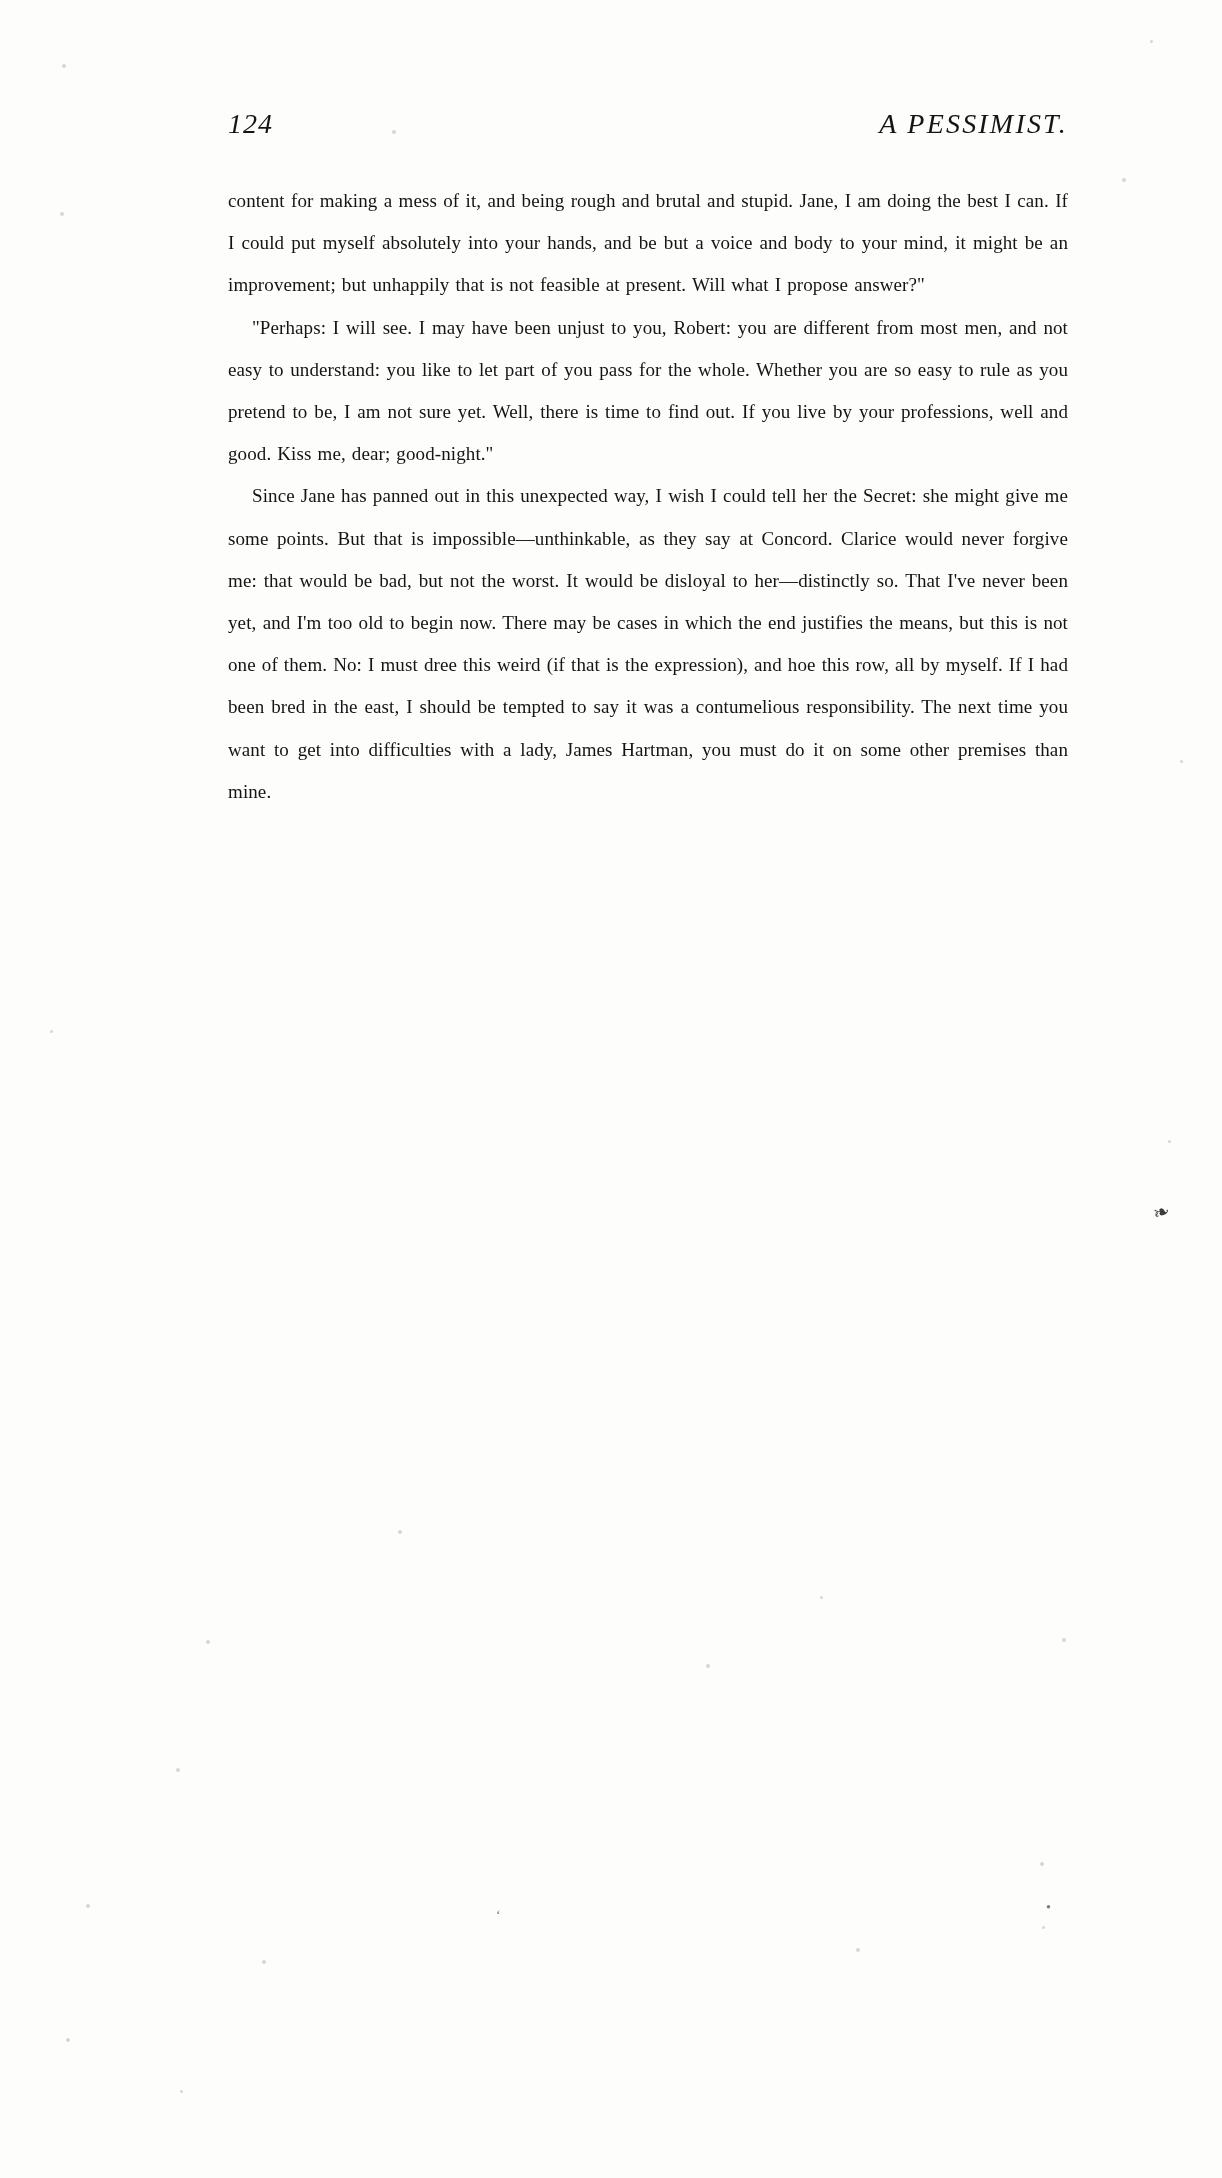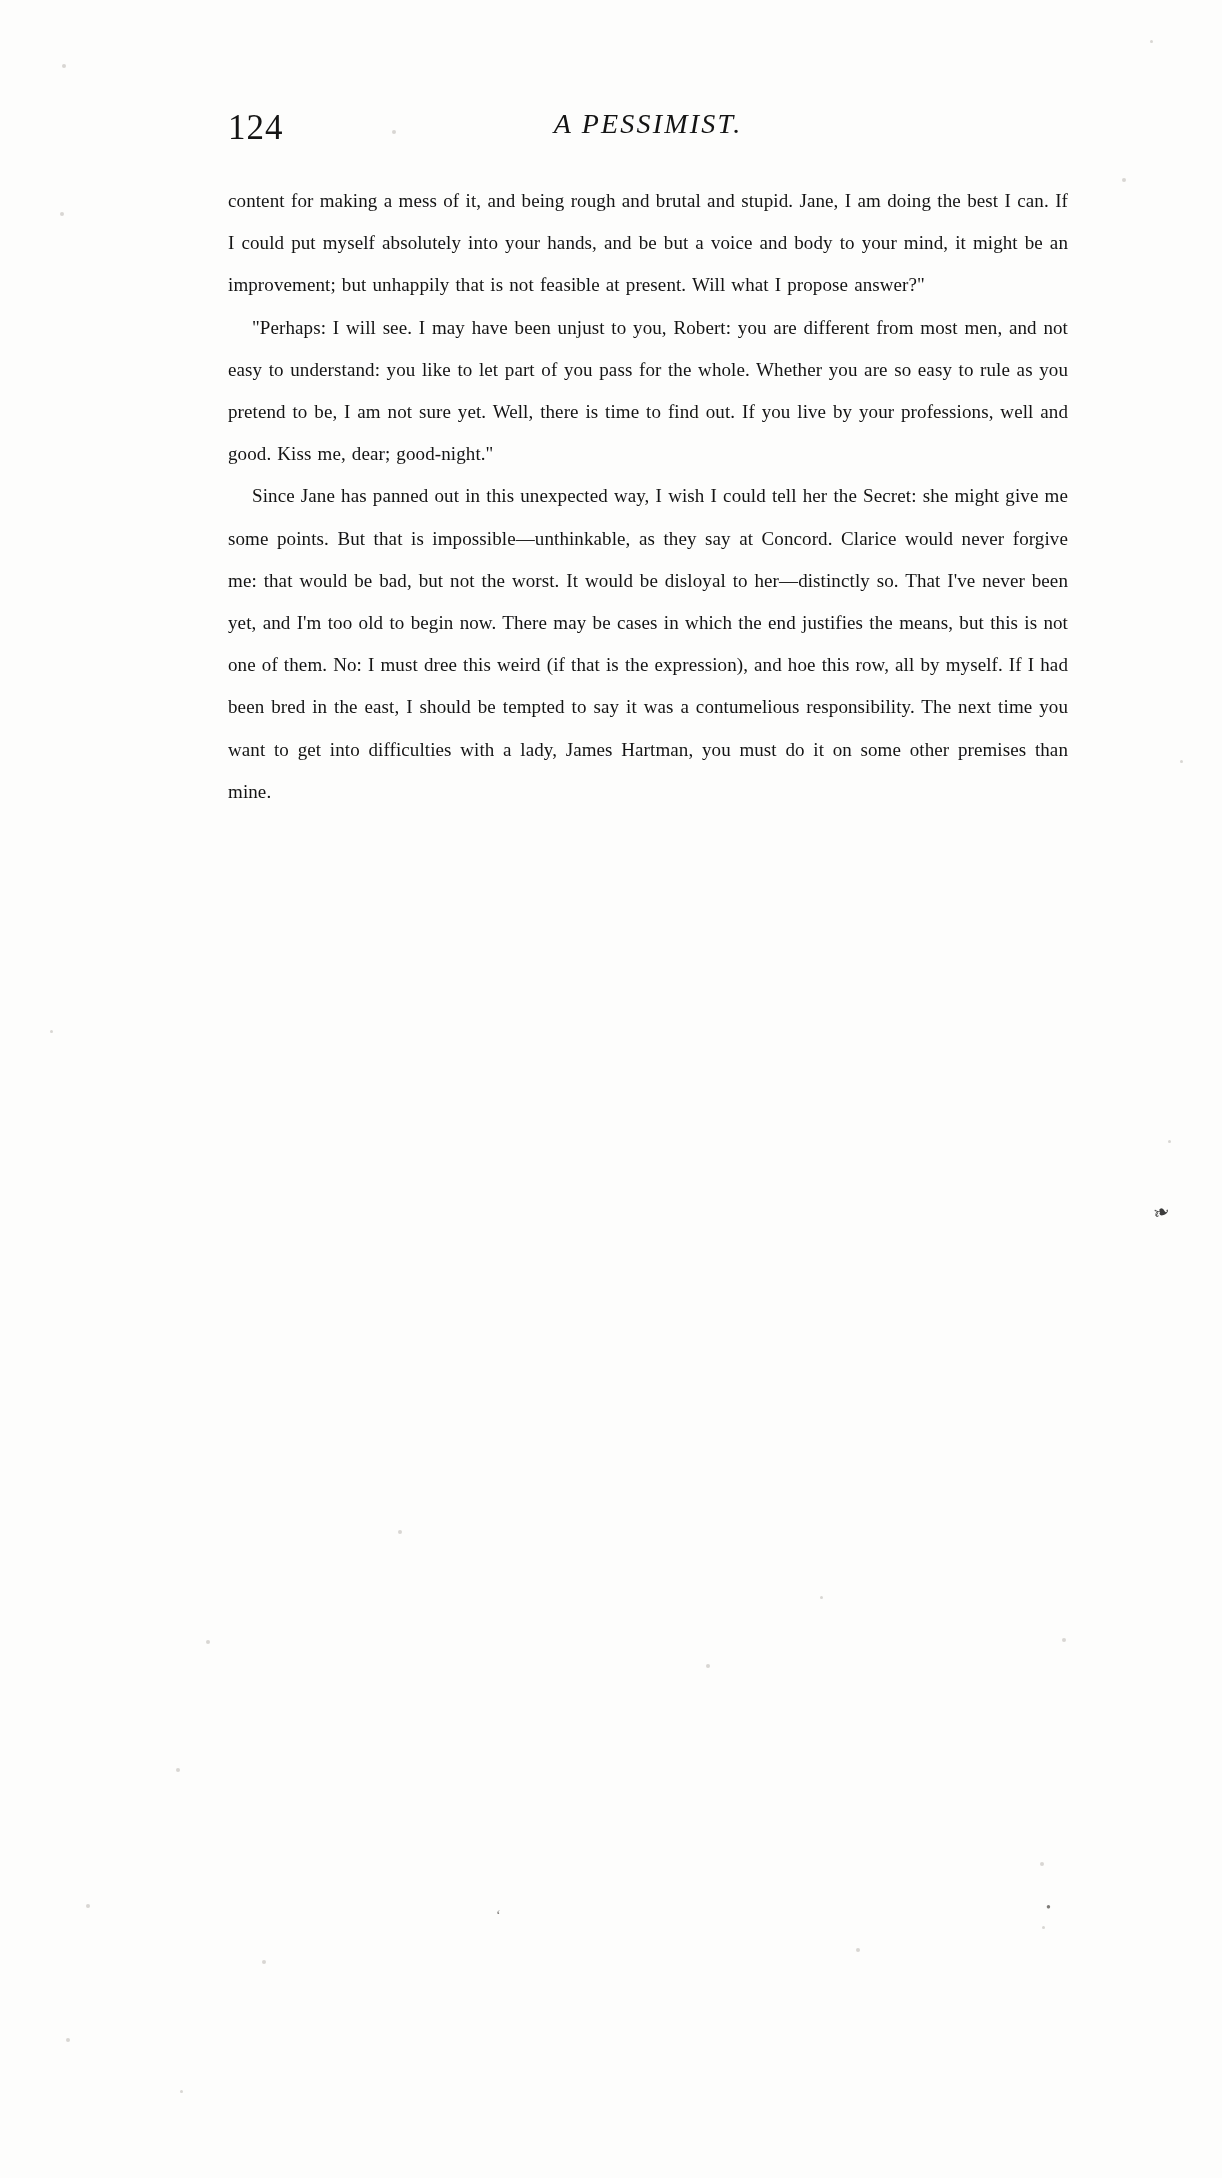--- a/index.html
+++ b/index.html
@@ -37,30 +37,31 @@
     position: absolute;
     left: 228px;
     top: 108px;
     width: 840px;
     height: 40px;
   }
   .folio {
     position: absolute;
     left: 0;
     top: 0;
-    font-size: 35px;
+    font-size: 28px;
     letter-spacing: 1px;
     font-family: "Liberation Serif", serif;
+    font-style: italic;
   }
   .running-title {
     position: absolute;
     left: 0;
     top: 0;
     width: 840px;
-    text-align: center;
+    text-align: right;
     font-style: italic;
     font-size: 28px;
     letter-spacing: 2.2px;
   }
 
   .body-text {
     position: absolute;
     left: 228px;
     top: 180px;
     width: 840px;

